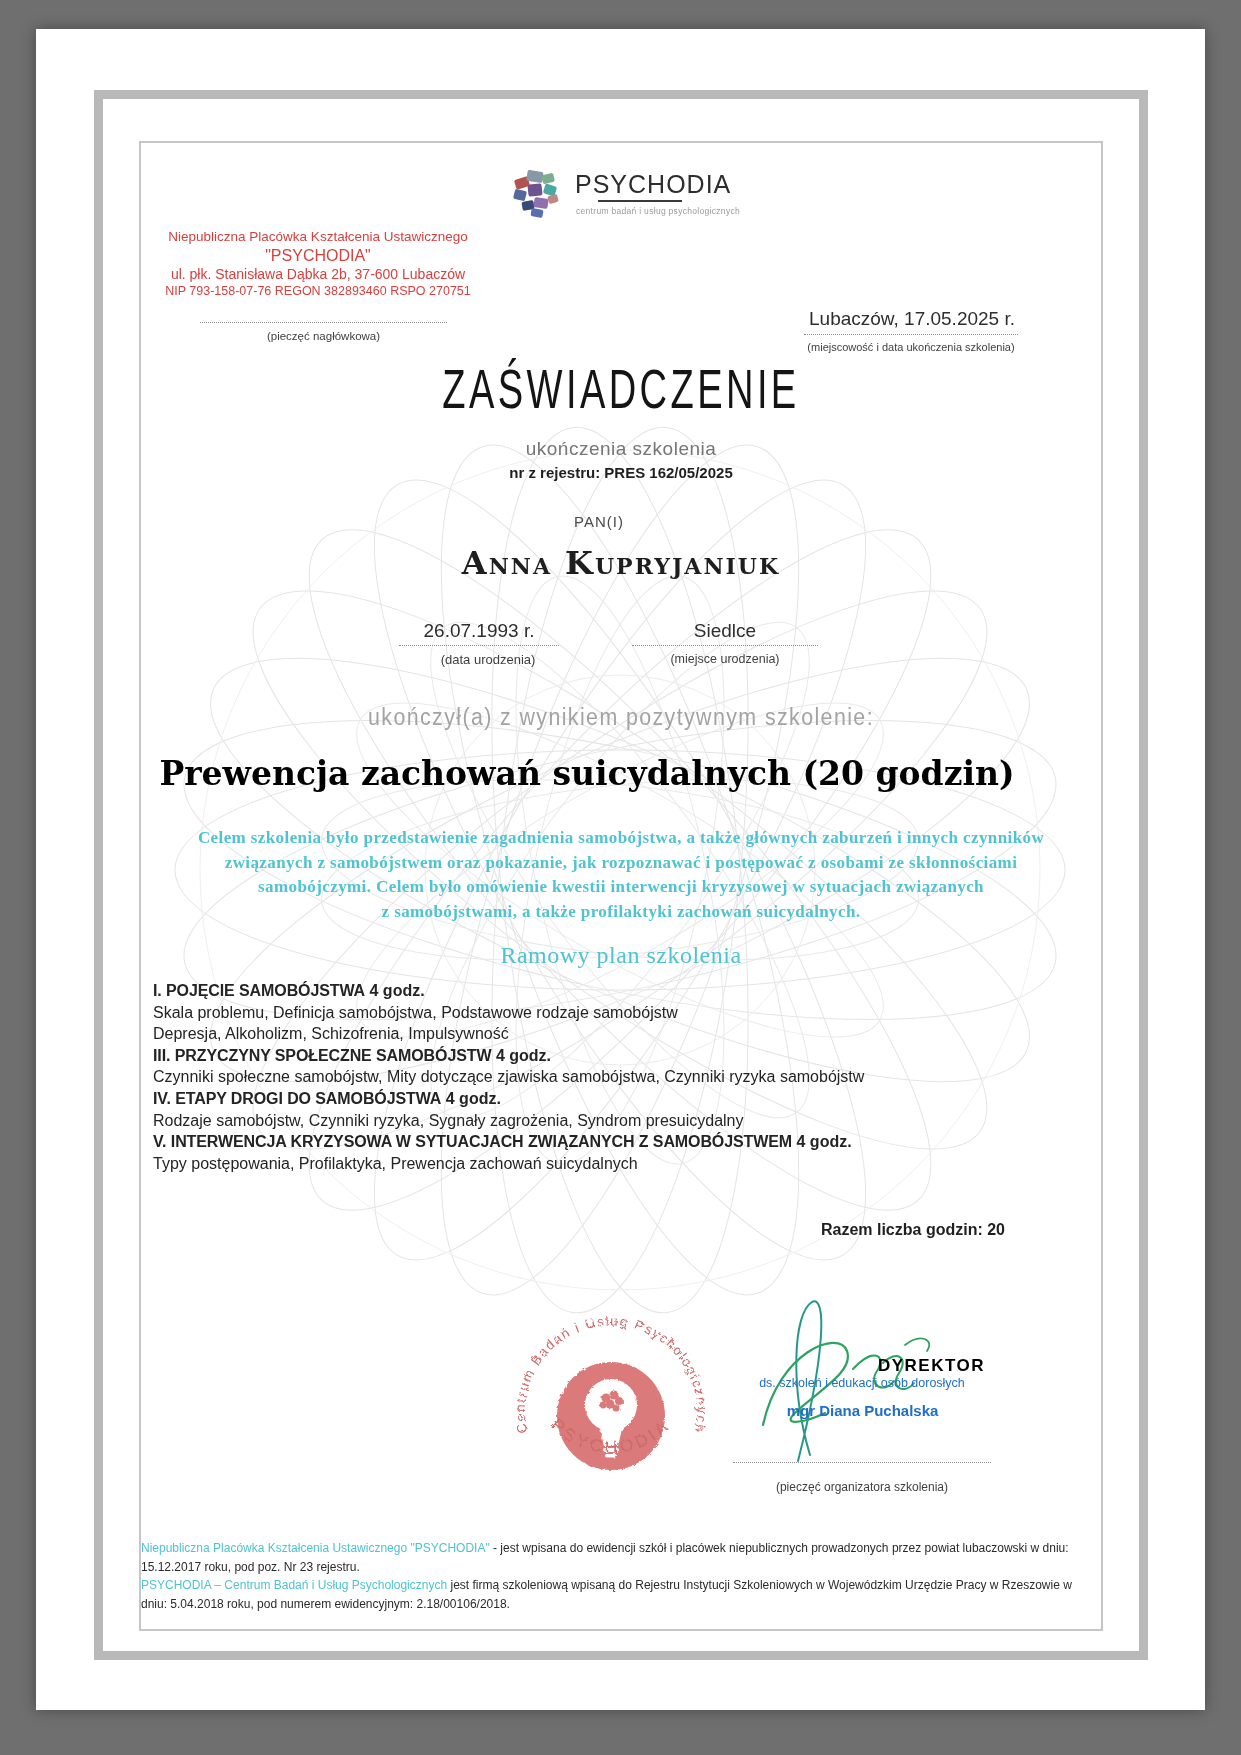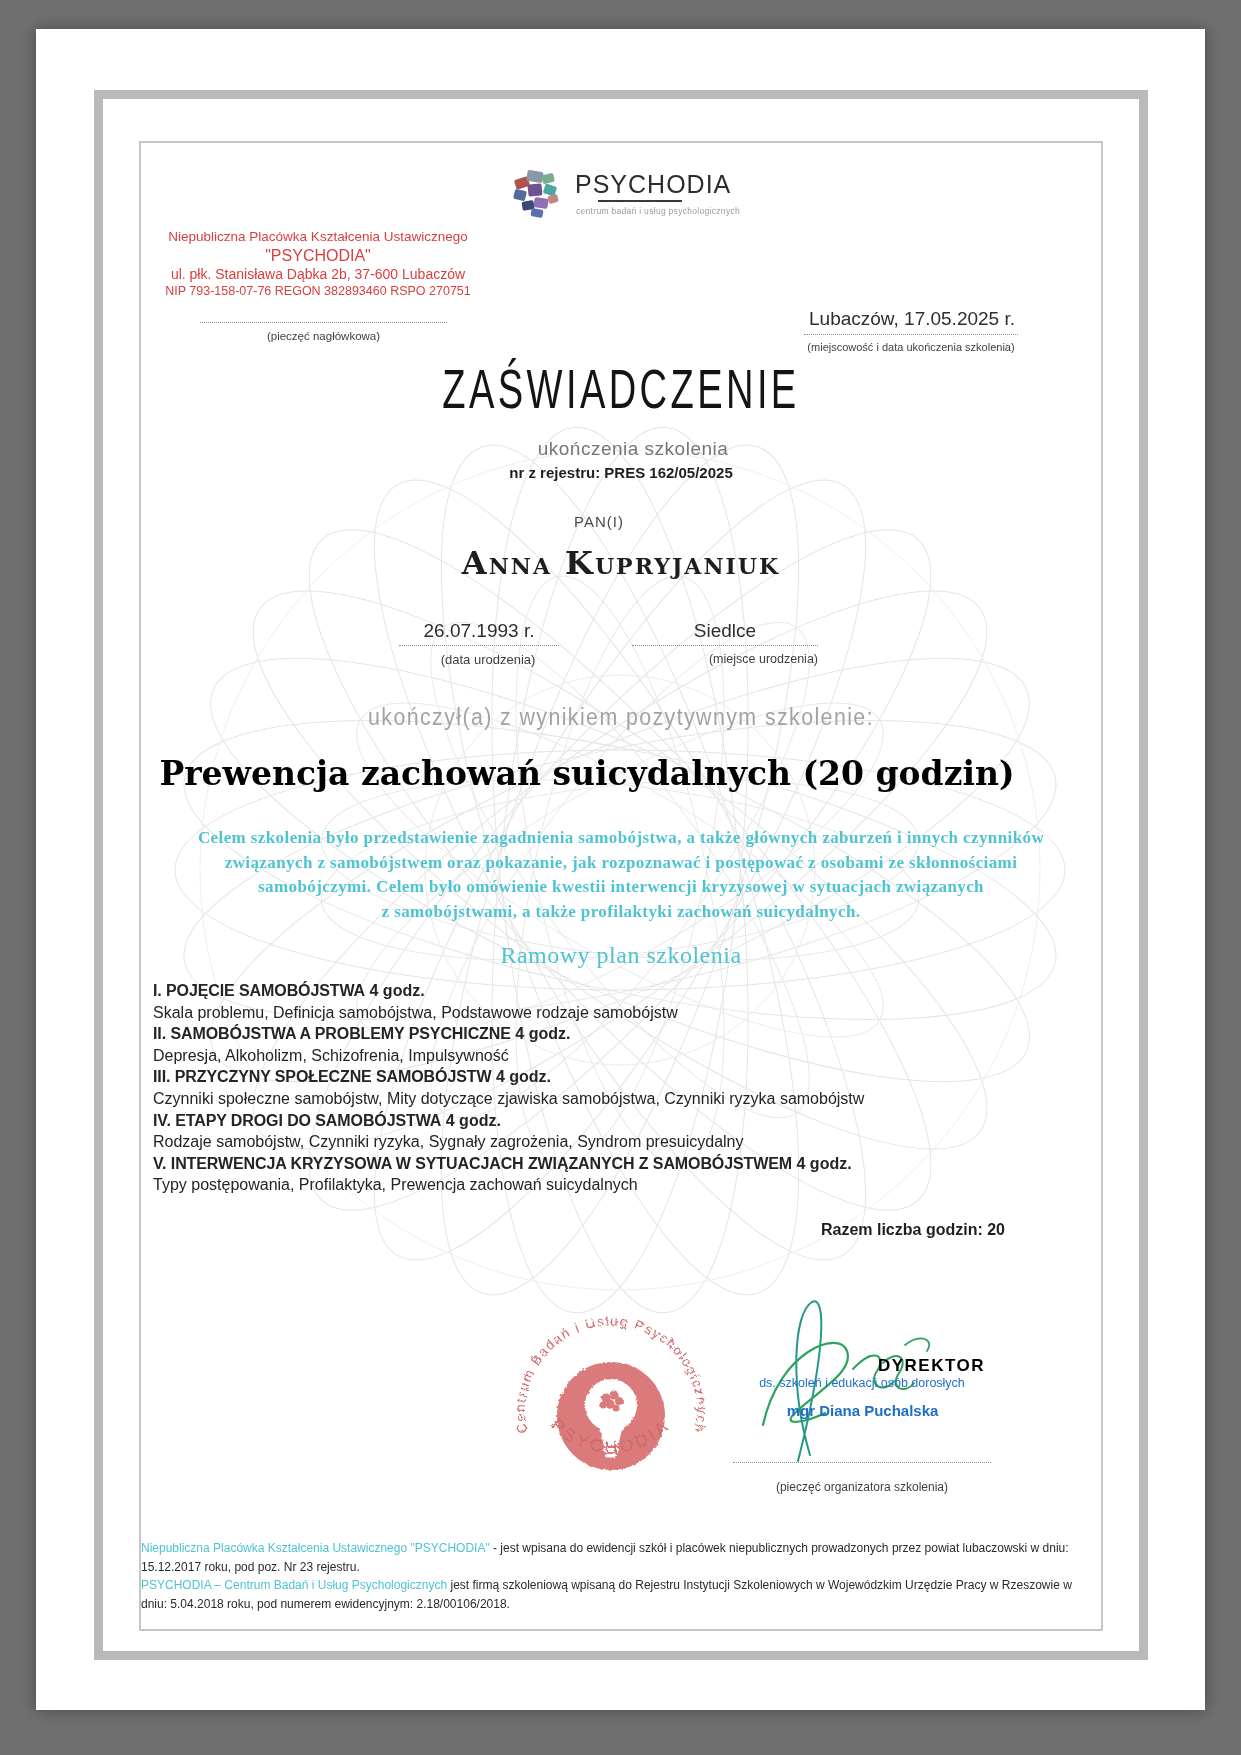--- a/index.html
+++ b/index.html
@@ -35,21 +35,21 @@
   .inst .l2{font-size:16px;padding:2px 0;}
   .inst .l3{font-size:14px;}
   .inst .l4{font-size:12.5px;}
   .dotline{border-bottom:1.6px dotted #8c8c8c;height:0;}
   .caption{font-size:11.5px;color:#3f3f3f;}
   .place-date{left:806px;top:308px;width:212px;font-size:19px;color:#2e2e2e;text-align:center;}
 
   
   .doc-title{left:141px;top:356px;width:960px;text-align:center;font-size:56px;letter-spacing:5px;
              color:#141414;transform:scaleX(.68);transform-origin:50% 50%;white-space:nowrap;}
-  .subtitle{left:141px;top:438px;width:960px;font-size:19px;color:#767676;letter-spacing:.5px;padding-left:12px;}
+  .subtitle{left:141px;top:438px;width:960px;font-size:19px;color:#767676;letter-spacing:.5px;}
   .registry{left:141px;top:464px;width:960px;font-size:15px;font-weight:bold;color:#1f1f1f;}
   .salutation{left:141px;top:513px;width:916px;font-size:15px;color:#4a4a4a;letter-spacing:1px;}
   .holder-name{left:141px;top:544px;width:960px;font-family:"DejaVu Serif", serif;font-size:32px;
                font-weight:bold;font-variant:small-caps;letter-spacing:2px;color:#1e1e1e;}
   .birth-val{font-size:19px;color:#2e2e2e;}
   .completion{left:141px;top:704px;width:960px;font-size:23px;color:#a3a3a3;letter-spacing:1.5px;
               transform:scaleX(.93);transform-origin:50% 50%;}
   .course-title{left:141px;top:754px;width:892px;font-family:"DejaVu Serif", serif;font-size:33px;
                 font-weight:600;color:#000000;}
   .descr{left:151px;top:826px;width:940px;font-family:"Liberation Serif", serif;font-weight:600;
@@ -150,37 +150,36 @@
 <div class="abs subtitle center">ukończenia szkolenia</div>
 <div class="abs registry center">nr z rejestru: PRES 162/05/2025</div>
 <div class="abs salutation center">PAN(I)</div>
 <div class="abs holder-name center">Anna Kupryjaniuk</div>
 
 <div class="abs birth-val center" style="left:399px;top:620px;width:160px;">26.07.1993 r.</div>
 <div class="abs dotline" style="left:399px;top:645px;width:160px;"></div>
 <div class="abs caption center" style="left:408px;top:652px;width:160px;font-size:13px;">(data urodzenia)</div>
 <div class="abs birth-val center" style="left:640px;top:620px;width:170px;">Siedlce</div>
 <div class="abs dotline" style="left:632px;top:645px;width:186px;"></div>
-<div class="abs caption center" style="left:632px;top:652px;width:186px;font-size:12.5px;text-align:right;">(miejsce urodzenia)</div>
+<div class="abs caption center" style="left:632px;top:652px;width:186px;font-size:12.5px;">(miejsce urodzenia)</div>
 
 <div class="abs completion center">ukończył(a) z wynikiem pozytywnym szkolenie:</div>
 <div class="abs course-title center">Prewencja zachowań suicydalnych (20 godzin)</div>
 
 <div class="abs descr center">
   <div>Celem szkolenia było przedstawienie zagadnienia samobójstwa, a także głównych zaburzeń i innych czynników</div>
   <div>związanych z samobójstwem oraz pokazanie, jak rozpoznawać i postępować z osobami ze skłonnościami</div>
   <div>samobójczymi. Celem było omówienie kwestii interwencji  kryzysowej w sytuacjach związanych</div>
   <div>z samobójstwami, a także profilaktyki zachowań suicydalnych.</div>
 </div>
 
 <div class="abs plan-heading center">Ramowy plan szkolenia</div>
 <div class="abs plan">
   <div><b>I. POJĘCIE SAMOBÓJSTWA</b> <span class="hrs">4 godz.</span></div>
   <div>Skala problemu, Definicja samobójstwa, Podstawowe rodzaje samobójstw</div>
-  <div><b>II. SAMOBÓJSTWA A PROBLEMY PSYCHICZNE</b> <span class="hrs">4 godz.</span></div>
   <div>Depresja, Alkoholizm, Schizofrenia, Impulsywność</div>
   <div><b>III. PRZYCZYNY SPOŁECZNE SAMOBÓJSTW</b> <span class="hrs">4 godz.</span></div>
   <div>Czynniki społeczne samobójstw, Mity dotyczące zjawiska samobójstwa, Czynniki ryzyka samobójstw</div>
   <div><b>IV. ETAPY DROGI DO SAMOBÓJSTWA</b> <span class="hrs">4 godz.</span></div>
   <div>Rodzaje samobójstw, Czynniki ryzyka, Sygnały zagrożenia, Syndrom presuicydalny</div>
   <div><b>V. INTERWENCJA KRYZYSOWA W SYTUACJACH ZWIĄZANYCH Z SAMOBÓJSTWEM</b> <span class="hrs">4 godz.</span></div>
   <div>Typy postępowania, Profilaktyka, Prewencja zachowań suicydalnych</div>
 </div>
 <div class="abs total">Razem liczba godzin: 20</div>
 

